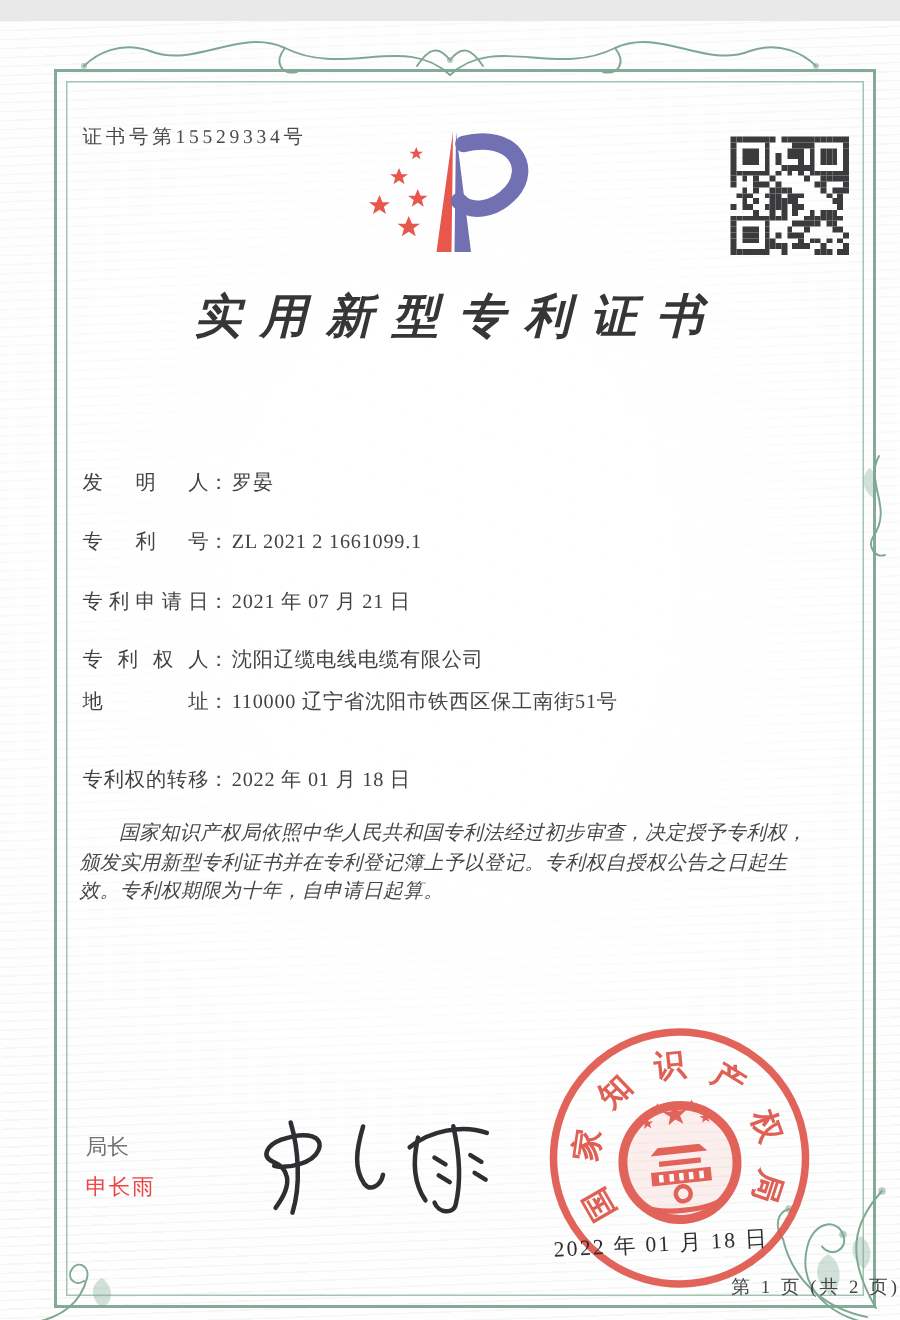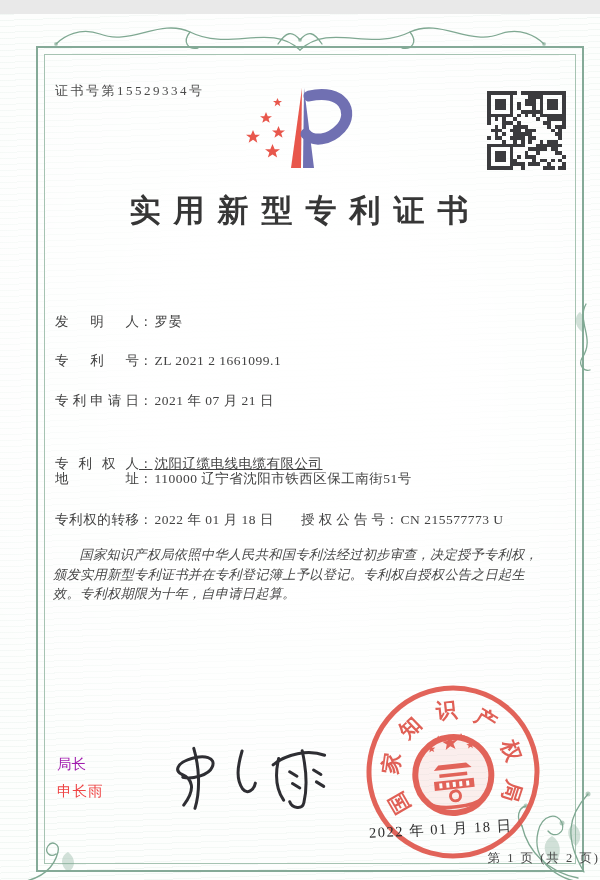--- a/index.html
+++ b/index.html
@@ -27,33 +27,33 @@
   .ornament circle{fill:rgba(127,168,146,.55);}
 
   .cert-no{position:absolute;left:55px;top:68px;font-size:13px;letter-spacing:2.5px;color:#4a4a4a;}
   .logo{position:absolute;left:243px;top:72px;}
   .qr{position:absolute;left:487px;top:77px;width:79px;height:79px;
       display:grid;grid-template-columns:repeat(21,1fr);grid-template-rows:repeat(21,1fr);}
   .qr div{background:transparent;}
   .qr div.on{background:#3b3b3e;}
 
   .title{position:absolute;left:0;right:0;top:176px;text-align:center;
-         font-size:31px;font-weight:600;letter-spacing:13px;padding-left:11px;color:#363636;}
+         font-size:31px;font-weight:600;letter-spacing:13px;padding-left:11px;color:#363636;font-style:italic;}
 
   .frow{position:absolute;left:55px;font-size:13.5px;white-space:nowrap;color:#424242;}
   .flabel{display:inline-block;width:84px;text-align:justify;text-align-last:justify;vertical-align:bottom;}
   .colon{margin:0 2px 0 0;}
   .fval{letter-spacing:.5px;}
   .grant-no-group{position:absolute;left:246px;top:0;}
 
   .paras{position:absolute;left:53px;top:531px;width:494px;font-size:13.2px;
          line-height:19.5px;color:#474747;font-style:italic;}
   .paras p{margin:0;text-indent:2em;letter-spacing:.3px;}
 
-  .sig-title{position:absolute;left:57px;top:741px;font-size:14.5px;color:#a21caf;}
+  .sig-title{position:absolute;left:57px;top:741px;font-size:14.5px;color:#737373;}
   .sig-name{position:absolute;left:57px;top:768px;font-size:14.5px;letter-spacing:1px;color:#ef4444;}
   .sig-script{position:absolute;left:162px;top:722px;}
   .sig-script path{fill:none;stroke:#2e2e33;stroke-width:3;stroke-linecap:round;stroke-linejoin:round;}
 
   .seal{position:absolute;left:362px;top:665px;opacity:.9;}
   .seal .red{fill:#df5348;}
   .seal .ring{fill:none;stroke:#df5348;stroke-width:5;}
   .seal text{fill:#dd4f44;font-size:21px;font-weight:bold;font-family:"Liberation Serif",serif;}
   .seal-date{position:absolute;left:369px;top:806px;font-size:14.5px;color:#2d2d2d;
              letter-spacing:1.5px;transform:rotate(-3deg);z-index:3;}
@@ -573,31 +573,28 @@
 
   <div class="frow" style="top:299px;">
     <span class="flabel">发明人</span><span class="colon">：</span><span class="fval">罗晏</span>
   </div>
   <div class="frow" style="top:338px;">
     <span class="flabel">专利号</span><span class="colon">：</span><span class="fval">ZL 2021 2 1661099.1</span>
   </div>
   <div class="frow" style="top:378px;">
     <span class="flabel">专利申请日</span><span class="colon">：</span><span class="fval">2021 年 07 月 21 日</span>
   </div>
-  <div class="frow" style="top:441px;text-decoration:underline;">
+  <div class="frow" style="top:417px;">
     <span class="flabel">专利权人</span><span class="colon">：</span><span class="fval">沈阳辽缆电线电缆有限公司</span>
   </div>
-  <div class="frow" style="top:456px;">
+  <div class="frow" style="top:445px;">
     <span class="flabel">地址</span><span class="colon">：</span><span class="fval">110000 辽宁省沈阳市铁西区保工南街51号</span>
   </div>
   <div class="frow" style="top:497px;width:494px;">
     <span class="flabel">专利权的转移</span><span class="colon">：</span><span class="fval">2022 年 01 月 18 日</span>
-    <span class="grant-no-group">
-      <span class="flabel">授权公告号</span><span class="colon">：</span><span class="fval">CN 215577773 U</span>
-    </span>
   </div>
 
   <div class="paras">
     <p>国家知识产权局依照中华人民共和国专利法经过初步审查，决定授予专利权，颁发实用新型专利证书并在专利登记簿上予以登记。专利权自授权公告之日起生效。专利权期限为十年，自申请日起算。</p>
   </div>
 
   <div class="sig-title">局长</div>
   <div class="sig-name">申长雨</div>
   <svg class="sig-script" width="190" height="84" viewBox="0 0 190 84">
     <g transform="rotate(-4 95 42)">

